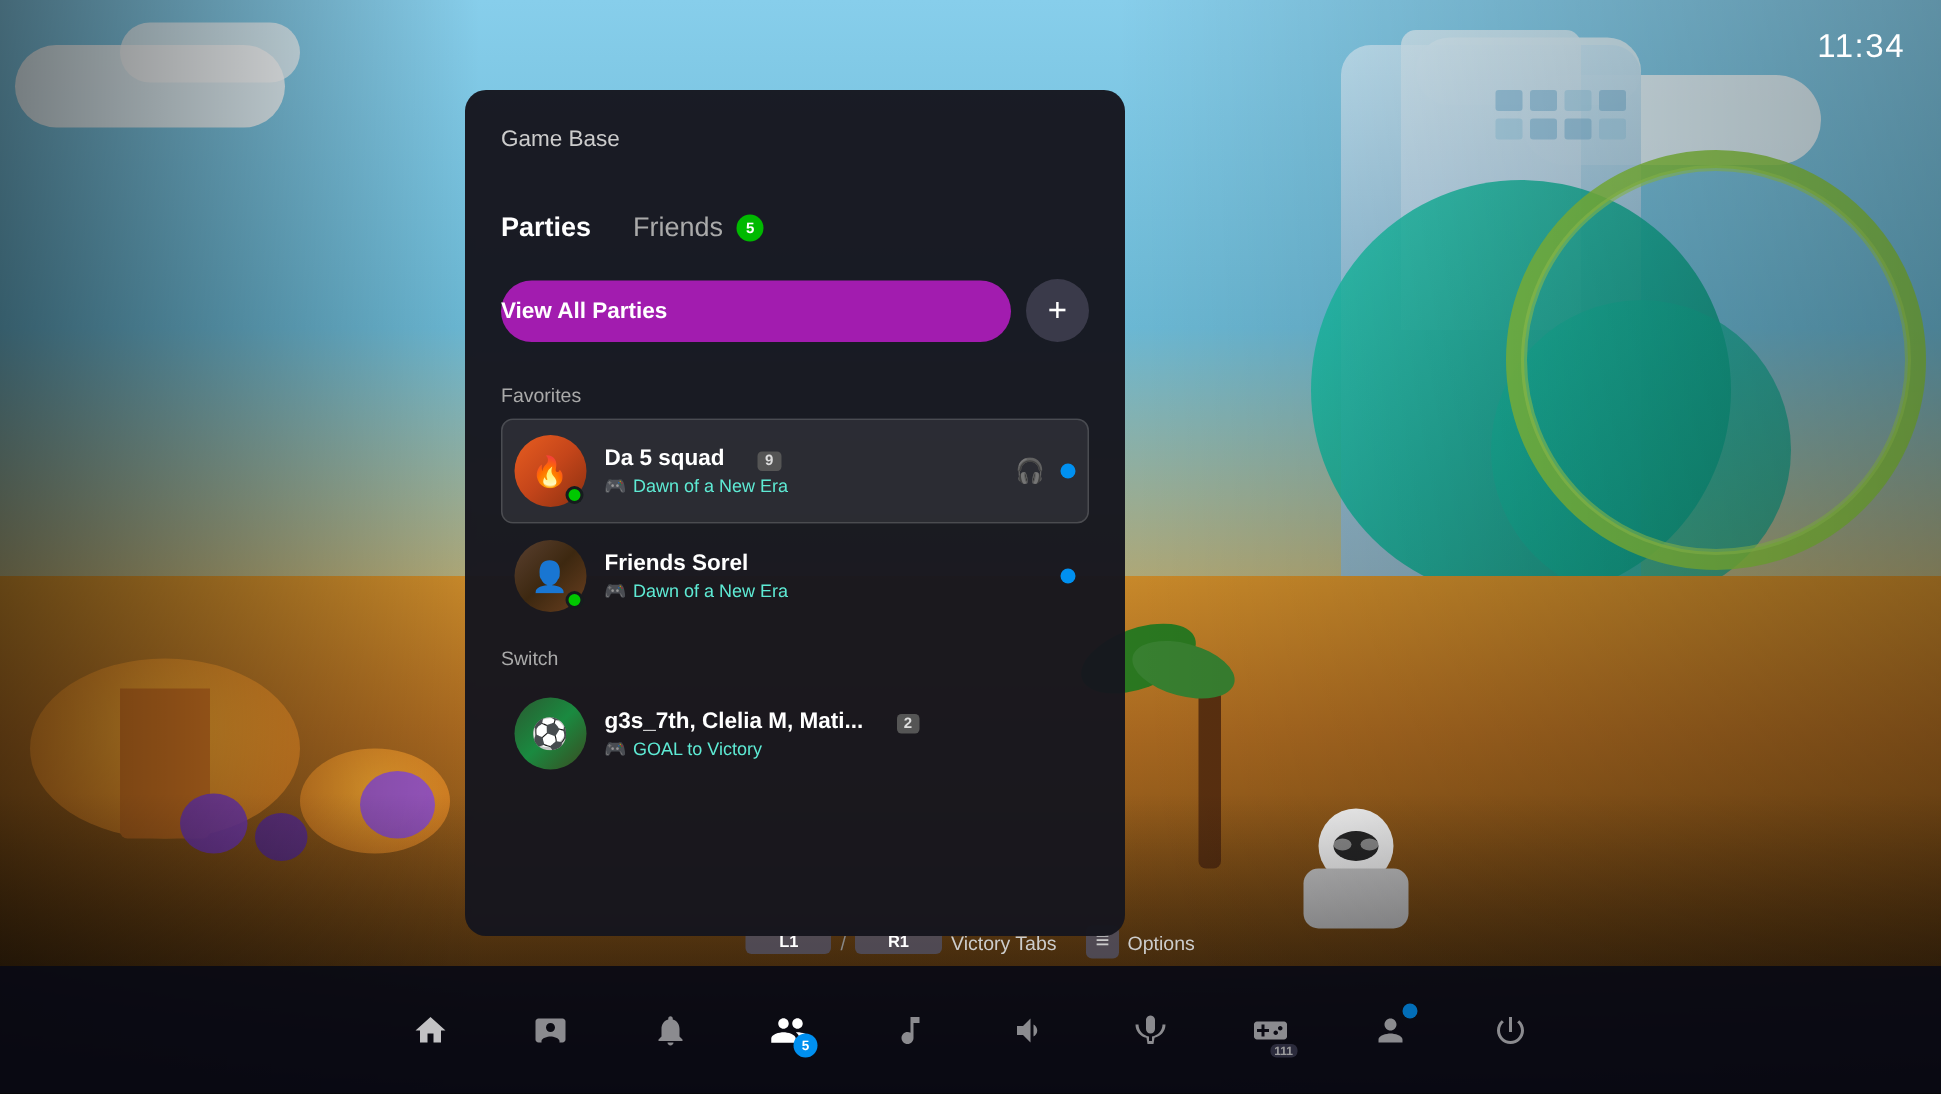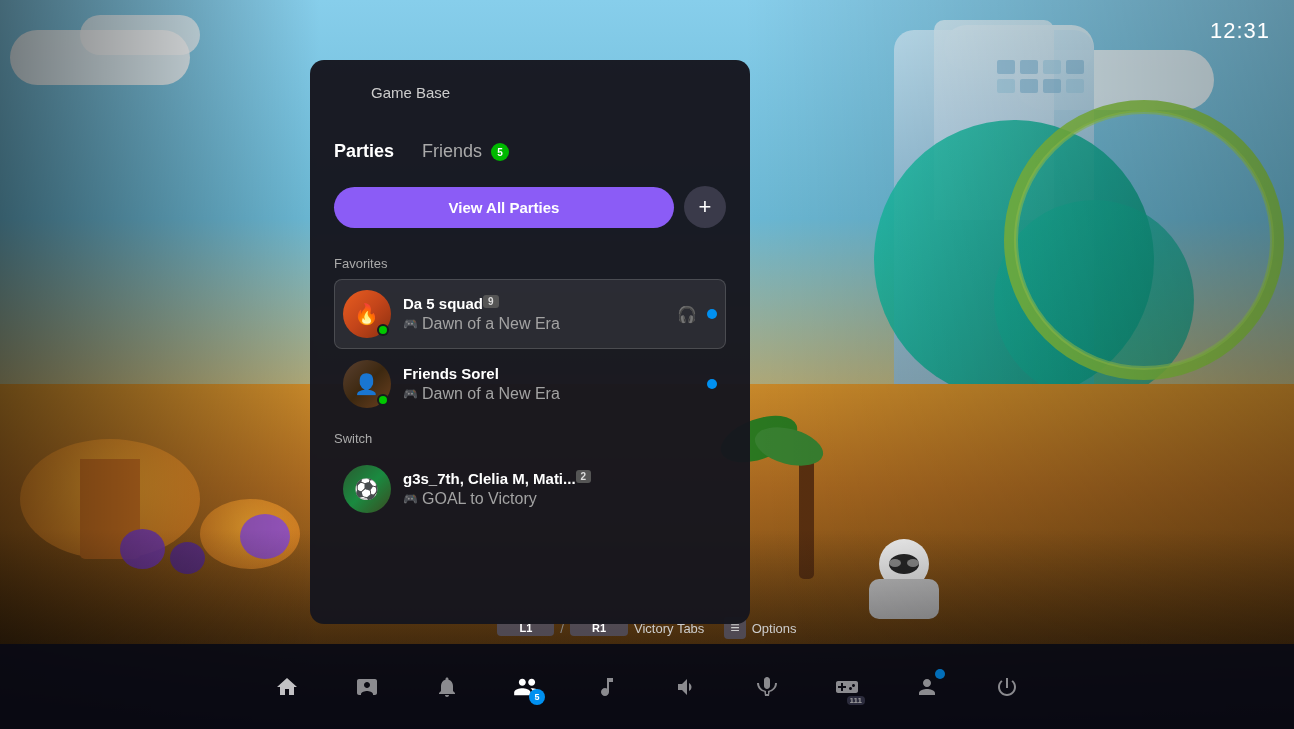--- a/index.html
+++ b/index.html
@@ -82,21 +82,20 @@
       padding: 24px 24px 16px;
       z-index: 15;
       bottom: 105px;
     }
 
     #panel-title {
       color: #ccc;
       font-size: 15px;
       font-weight: 400;
       margin-bottom: 18px;
-      margin-left: 37px;
     }
 
     
     #tabs {
       display: flex;
       gap: 28px;
       margin-bottom: 20px;
     }
 
     .tab {
@@ -131,29 +130,29 @@
     
     #view-all-row {
       display: flex;
       align-items: center;
       gap: 10px;
       margin-bottom: 20px;
     }
 
     #view-all-btn {
       flex: 1;
-      background: #8b5cf6;
+      background: #a21caf;
       border: none;
       border-radius: 30px;
       color: white;
       font-size: 15px;
       font-weight: 600;
       padding: 12px 0;
       cursor: pointer;
-      text-align: center;
+      text-align: left;
     }
 
     #add-btn {
       width: 42px;
       height: 42px;
       background: #3a3a4a;
       border: none;
       border-radius: 50%;
       color: white;
       font-size: 22px;
@@ -230,22 +229,22 @@
 
     .dot-green { background: #00c800; }
 
     .item-info {
       flex: 1;
       min-width: 0;
     }
 
     .item-name-row {
       display: flex;
-      align-items: flex-start;
-      gap: 0;
+      align-items: flex-end;
+      gap: 22px;
       margin-bottom: 3px;
     }
 
     .item-name {
       color: #fff;
       font-size: 15px;
       font-weight: 600;
     }
 
     .member-badge {
@@ -265,22 +264,22 @@
 
     .game-icon {
       width: 14px;
       height: 14px;
       opacity: 0.7;
       display: inline-flex;
       align-items: center;
     }
 
     .item-game {
-      color: #a3a3a3;
-      font-size: 16px;
+      color: #5eead4;
+      font-size: 12px;
     }
 
     .item-actions {
       display: flex;
       align-items: center;
       gap: 8px;
     }
 
     .action-icon {
       width: 24px;
@@ -393,21 +392,21 @@
   <div style="position:absolute; bottom:150px; right:480px; width:15px; height:120px; background:#5a3010; border-radius:5px;"></div>
   <div style="position:absolute; bottom:270px; right:495px; width:80px; height:40px; background:#2a7820; border-radius:50%; transform:rotate(-20deg);"></div>
   <div style="position:absolute; bottom:265px; right:470px; width:70px; height:35px; background:#388030; border-radius:50%; transform:rotate(15deg);"></div>
 
   <div style="position:absolute; bottom:0; left:0; right:0; height:200px; background:linear-gradient(180deg, transparent 0%, rgba(5,5,10,0.7) 100%);"></div>
 
   <div style="position:absolute; top:0; left:0; bottom:0; width:320px; background:linear-gradient(90deg, rgba(0,0,0,0.5) 0%, transparent 100%);"></div>
   <div style="position:absolute; top:0; right:0; bottom:0; width:550px; background:linear-gradient(270deg, rgba(0,0,0,0.3) 0%, transparent 100%);"></div>
 </div>
 
-<div id="clock">12:31</div>
+<div id="clock">11:34</div>
 
 <div id="panel">
   <div id="panel-title">Game Base</div>
 
   <div id="tabs">
     <div class="tab active">Parties</div>
     <div class="tab">
       <span>Friends</span>
       <span class="tab-badge">5</span>
     </div>

